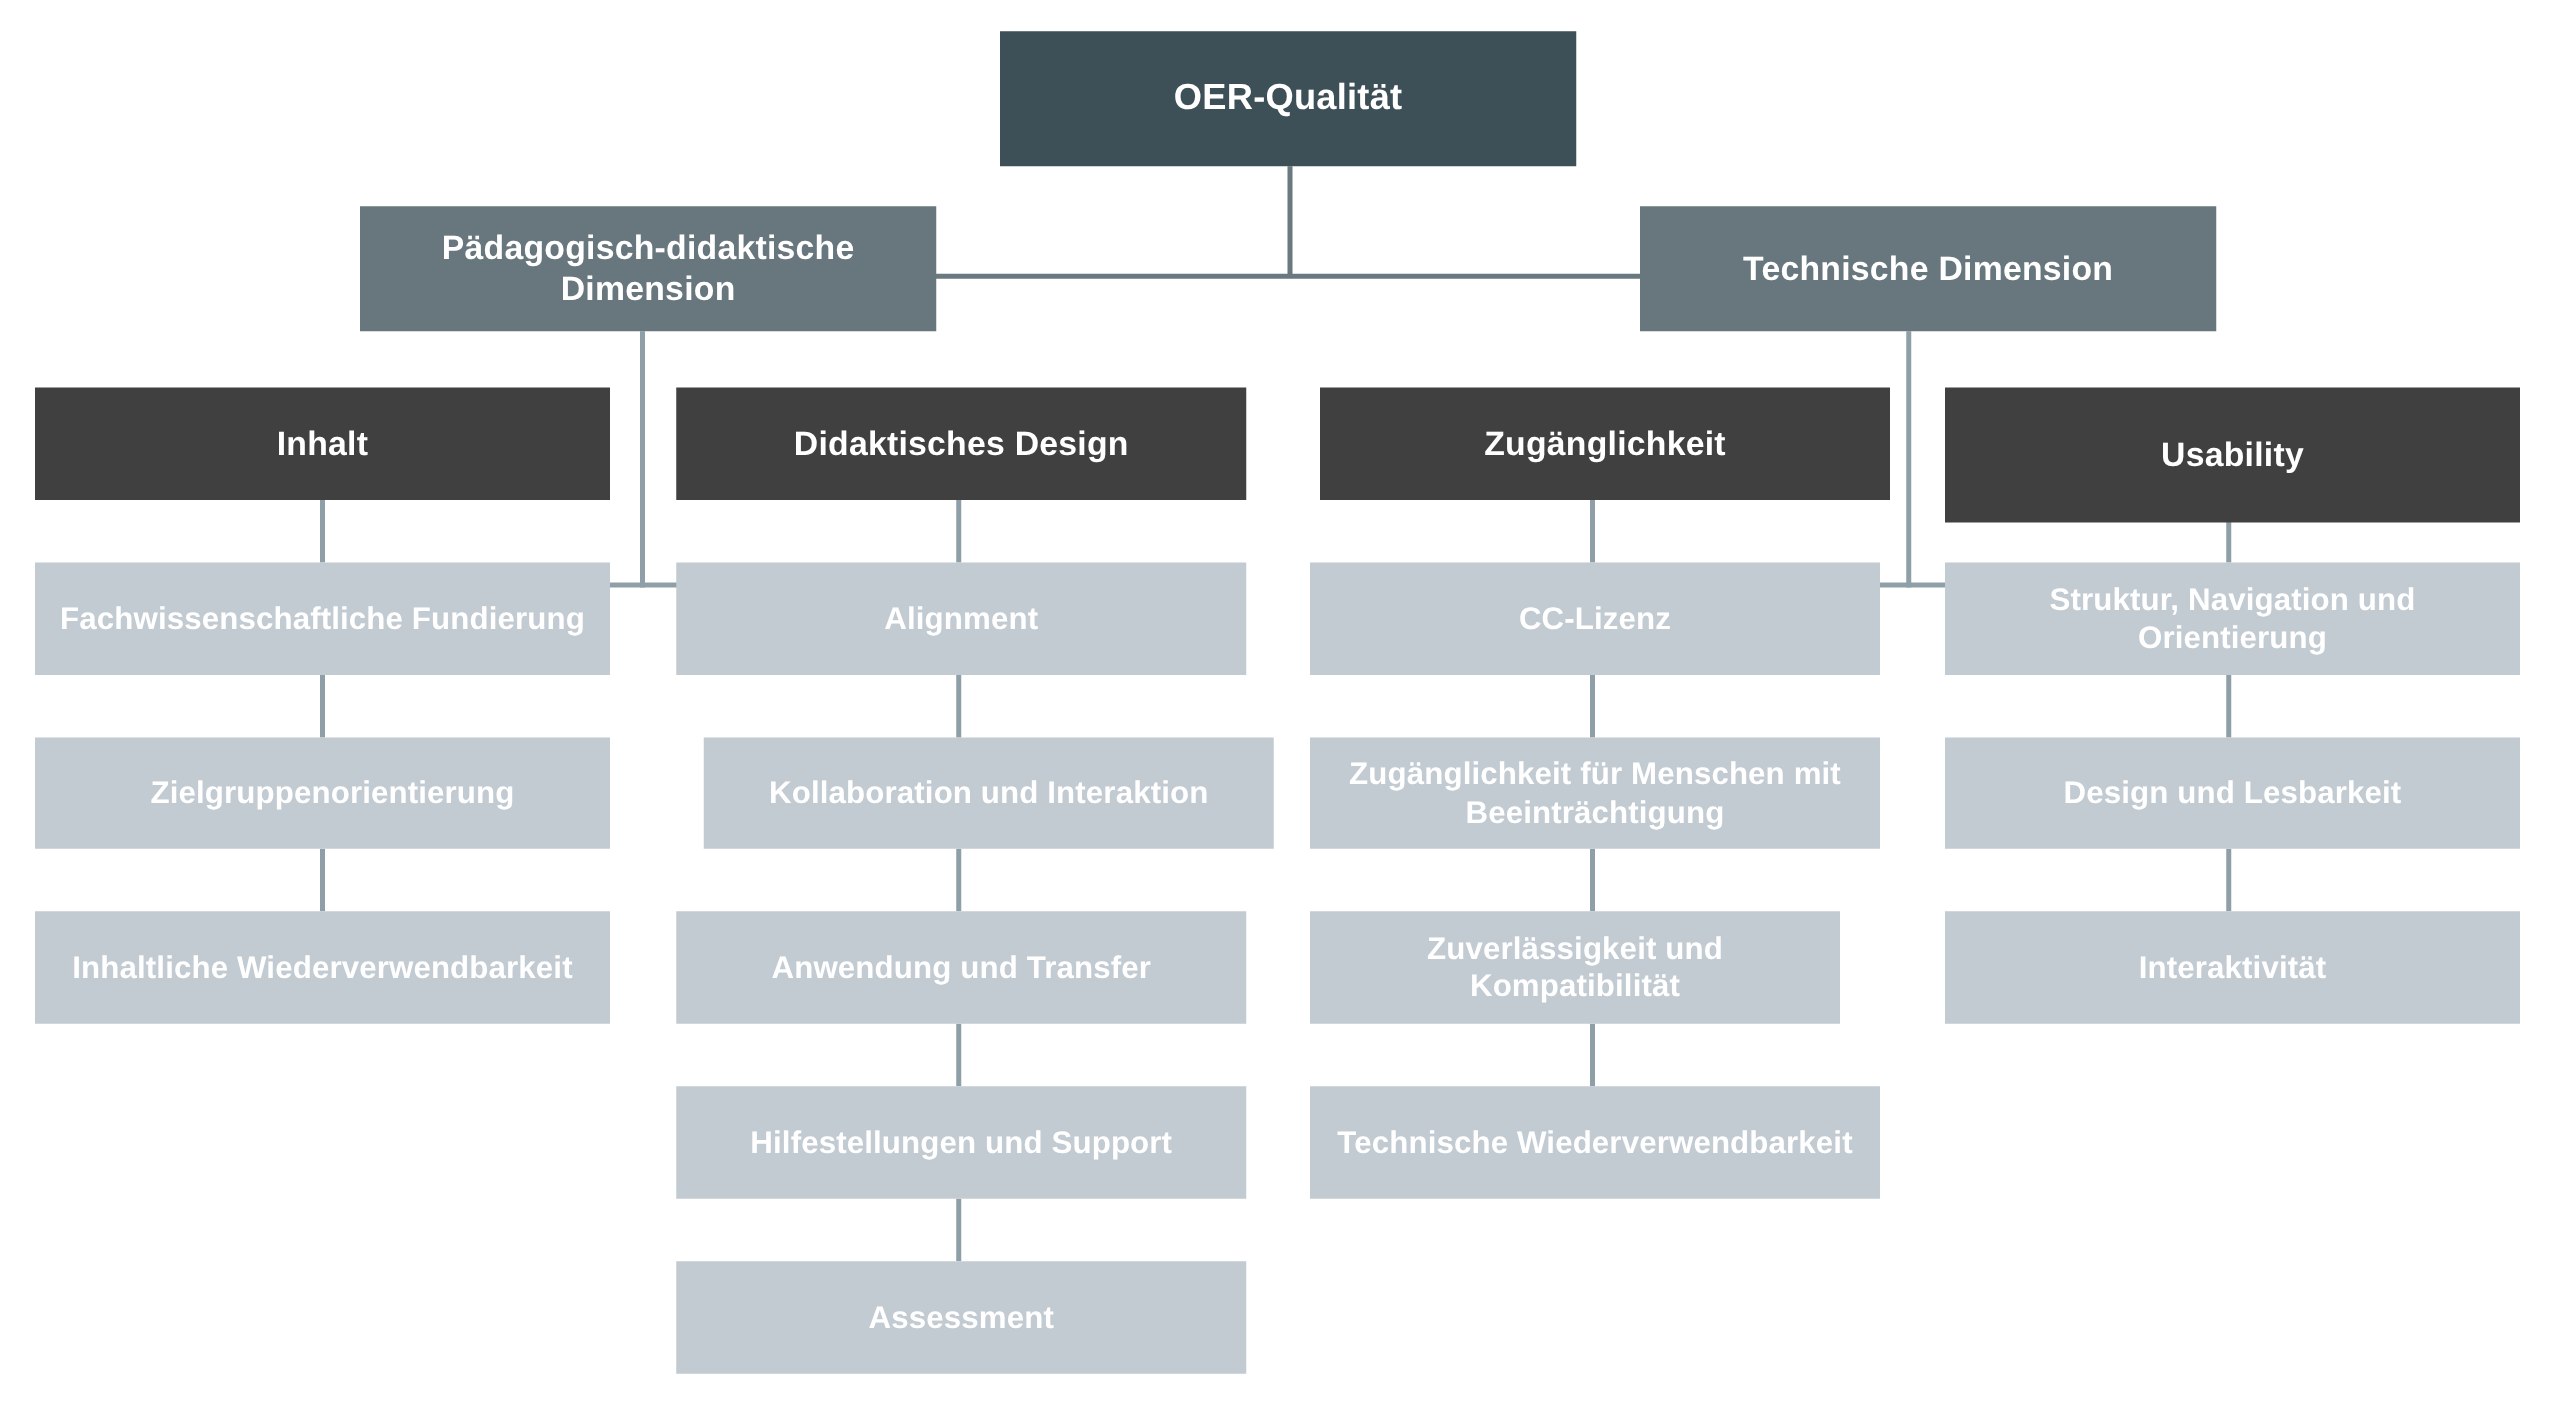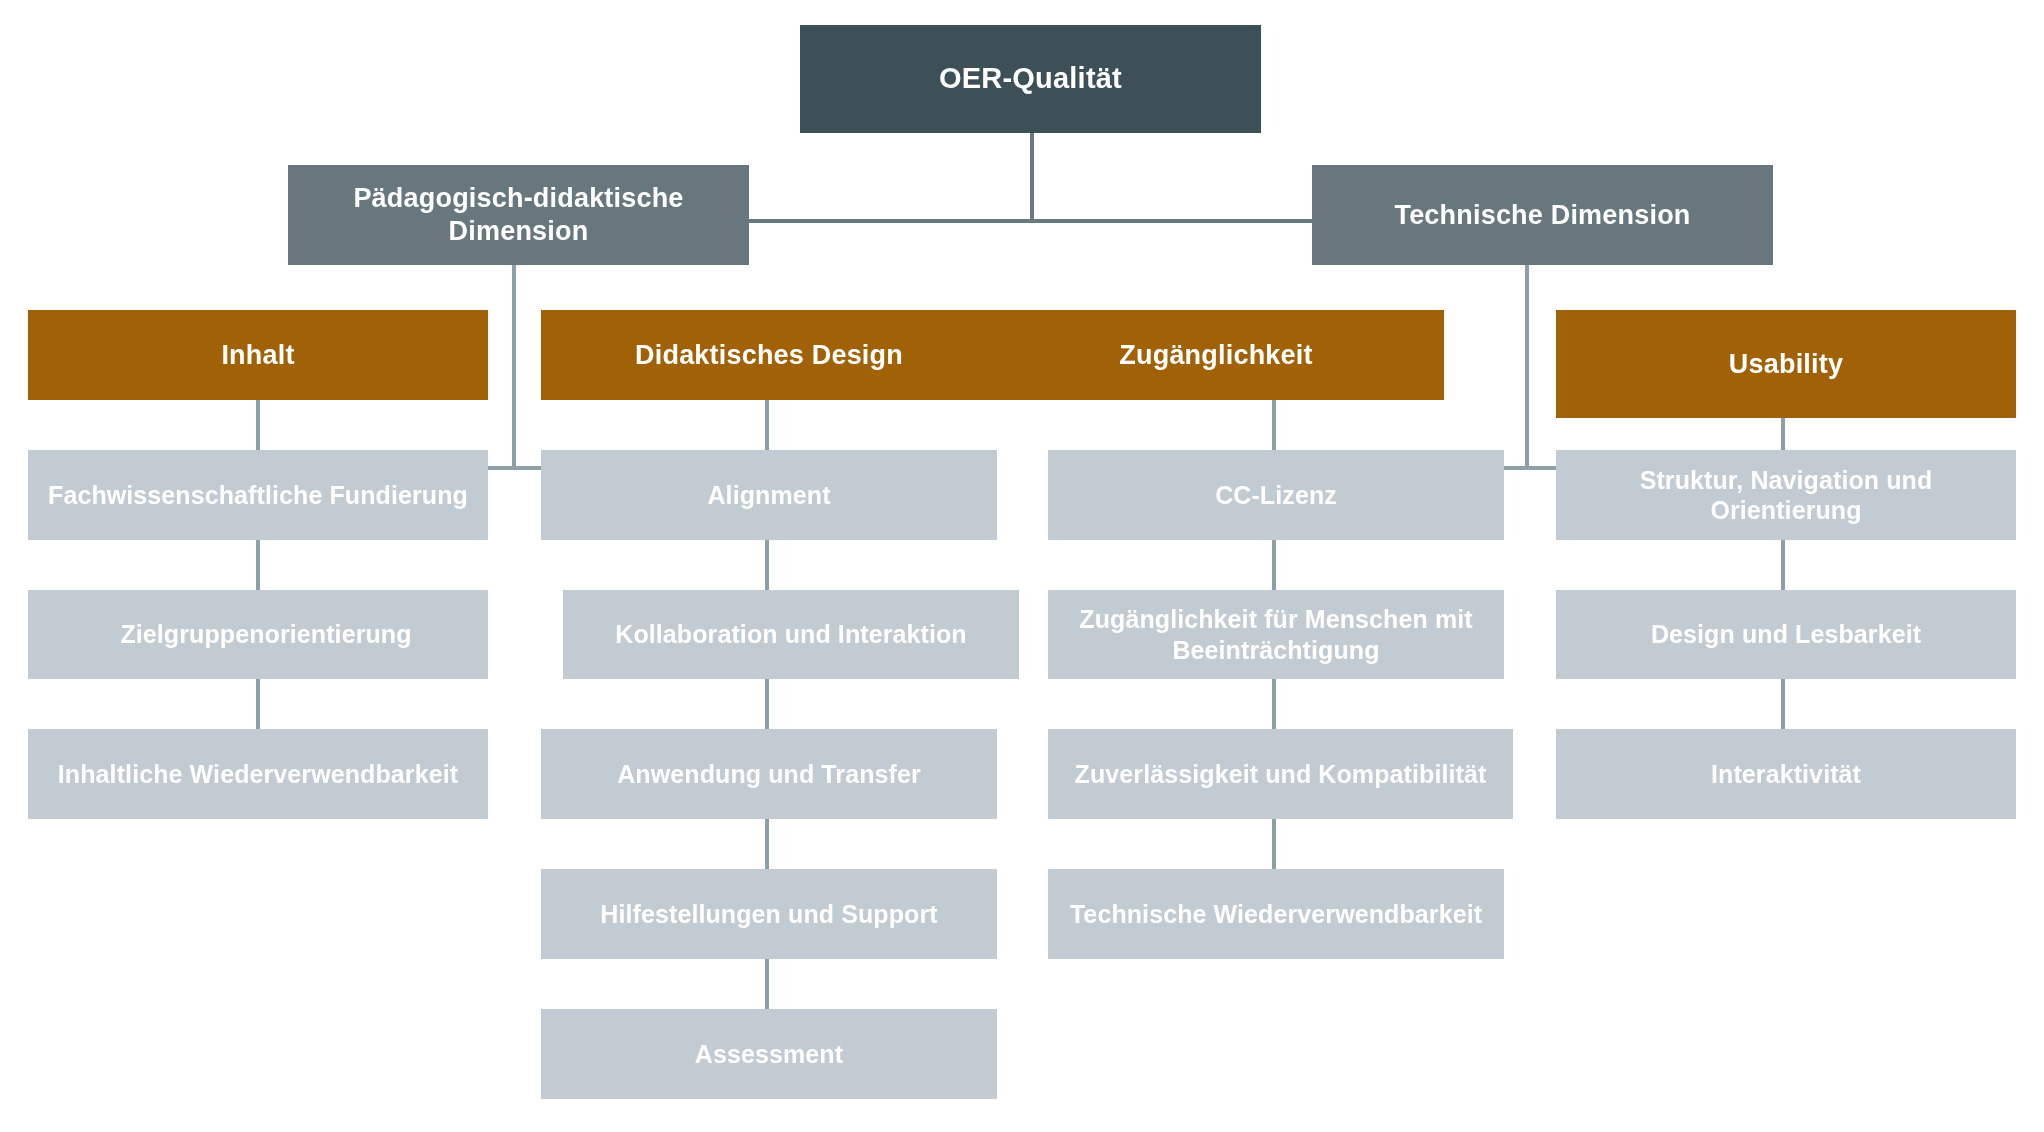--- a/index.html
+++ b/index.html
@@ -27,21 +27,21 @@
     text-align: center;
     color: #ffffff;
     font-weight: bold;
     line-height: 1.22;
     padding: 4px 10px;
     white-space: pre-line;
     z-index: 2;
   }
   .level-1 { background: #3d4f57; font-size: 29px; letter-spacing: .2px; }
   .level-2 { background: #68777e; font-size: 27px; letter-spacing: .2px; }
-  .level-3 { background: #a16207; font-size: 27px; letter-spacing: .2px; }
+  .level-3 { background: #404040; font-size: 27px; letter-spacing: .2px; }
   .level-4 { background: #c2cad2; font-size: 25px; letter-spacing: .1px; }
 
   .connector {
     position: absolute;
     background: #8f9fa8;
     z-index: 1;
   }
   .connector.v { width: 4px; }
   .connector.h { height: 4px; }
   .connector.dark { background: #6a7980; }
@@ -83,36 +83,36 @@
   <div class="node level-1" style="left:800px; top:25px; width:461px; height:108px;">OER-Qualität</div>
 
   <div class="node level-2" style="left:288px; top:165px; width:461px; height:100px;">Pädagogisch-didaktische Dimension</div>
 
   <div class="node level-2" style="left:1312px; top:165px; width:461px; height:100px;">Technische Dimension</div>
 
   <div class="node level-3" style="left:28px; top:310px; width:460px; height:90px;">Inhalt</div>
 
   <div class="node level-3" style="left:541px; top:310px; width:456px; height:90px;">Didaktisches Design</div>
 
-  <div class="node level-3" style="left:988px; top:310px; width:456px; height:90px;">Zugänglichkeit</div>
+  <div class="node level-3" style="left:1056px; top:310px; width:456px; height:90px;">Zugänglichkeit</div>
 
   <div class="node level-3" style="left:1556px; top:310px; width:460px; height:108px;">Usability</div>
 
   <div class="node level-4" style="left:28px; top:450px; width:460px; height:90px;">Fachwissenschaftliche Fundierung</div>
   <div class="node level-4" style="left:28px; top:590px; width:460px; height:89px;padding-left:26px;">Zielgruppenorientierung</div>
   <div class="node level-4" style="left:28px; top:729px; width:460px; height:90px;">Inhaltliche Wiederverwendbarkeit</div>
 
   <div class="node level-4" style="left:541px; top:450px; width:456px; height:90px;">Alignment</div>
   <div class="node level-4" style="left:541px; top:590px; width:456px; height:89px;margin-left:22px;">Kollaboration und Interaktion</div>
   <div class="node level-4" style="left:541px; top:729px; width:456px; height:90px;">Anwendung und Transfer</div>
   <div class="node level-4" style="left:541px; top:869px; width:456px; height:90px;">Hilfestellungen und Support</div>
   <div class="node level-4" style="left:541px; top:1009px; width:456px; height:90px;">Assessment</div>
 
   <div class="node level-4" style="left:1048px; top:450px; width:456px; height:90px;">CC-Lizenz</div>
   <div class="node level-4" style="left:1048px; top:590px; width:456px; height:89px;">Zugänglichkeit für Menschen mit Beeinträchtigung</div>
-  <div class="node level-4" style="left:1048px; top:729px; width:465px; height:90px;">Zuverlässigkeit und Kompatibilität</div>
+  <div class="node level-4" style="left:1048px; top:729px; width:424px; height:90px;">Zuverlässigkeit und Kompatibilität</div>
   <div class="node level-4" style="left:1048px; top:869px; width:456px; height:90px;">Technische Wiederverwendbarkeit</div>
 
   <div class="node level-4" style="left:1556px; top:450px; width:460px; height:90px;">Struktur, Navigation und Orientierung</div>
   <div class="node level-4" style="left:1556px; top:590px; width:460px; height:89px;">Design und Lesbarkeit</div>
   <div class="node level-4" style="left:1556px; top:729px; width:460px; height:90px;">Interaktivität</div>
 
 </div>
 
 </body></html>

